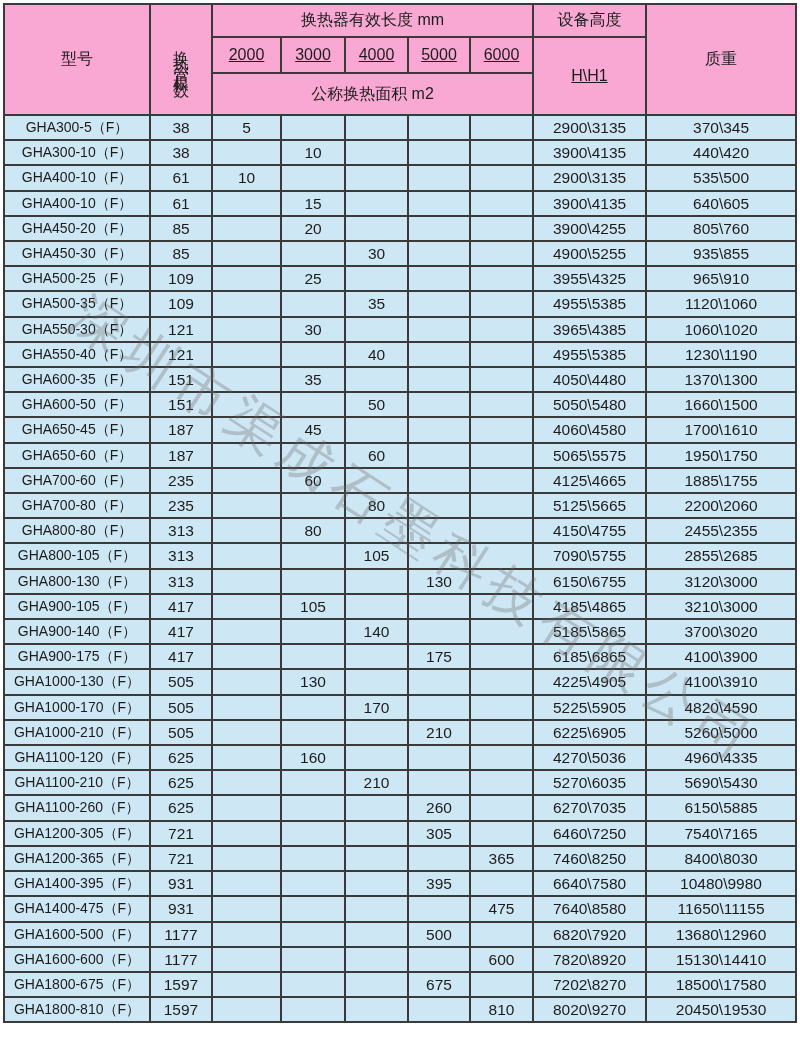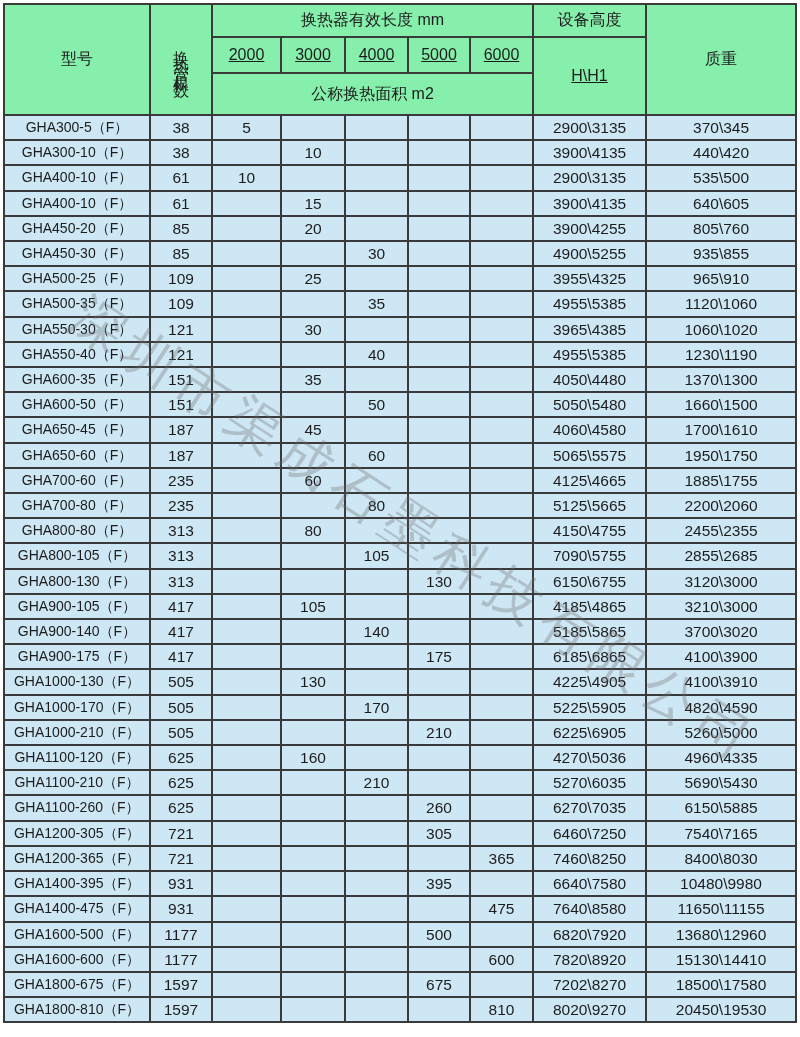--- a/index.html
+++ b/index.html
@@ -19,21 +19,21 @@
   }
   .spec th,.spec td{
     border:2px solid #3a3a3a;
     text-align:center;
     vertical-align:middle;
     padding:0;
     overflow:hidden;
     white-space:nowrap;
   }
   .spec thead th{
-    background:#86efac;
+    background:#f9a8d4;
     font-weight:normal;
     font-size:16px;
   }
   .spec thead tr.h1 th{height:31px;}
   .spec thead tr.h2 th{height:34px;text-decoration:underline;}
   .spec thead tr.h3 th{height:40px;}
   .spec tbody td{
     background:#cee7f5;
     font-size:15.5px;
     height:23.2px;

